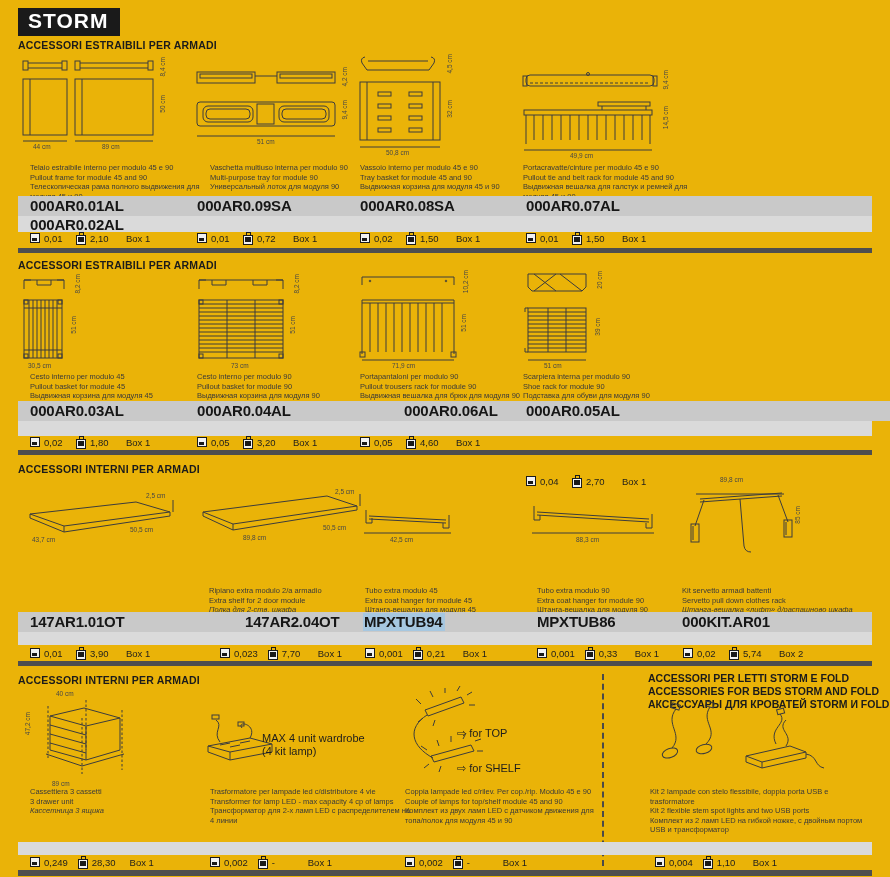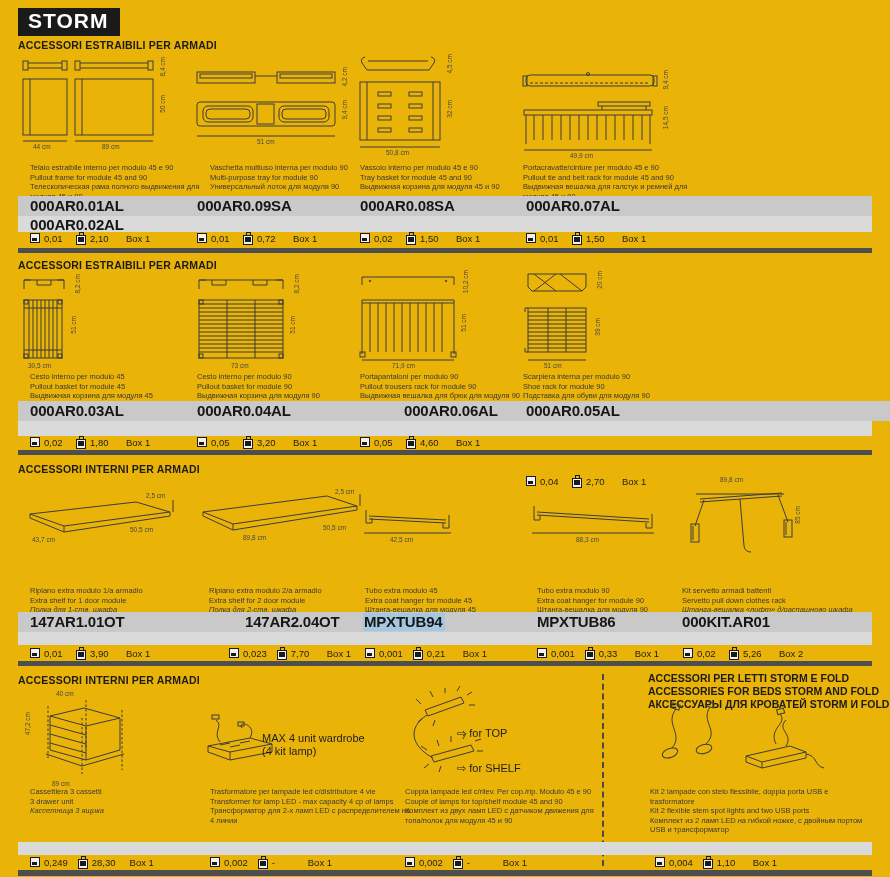--- a/index.html
+++ b/index.html
@@ -463,25 +463,20 @@
           <line x1="5" y1="42" x2="5" y2="56"></line>
       <path d="M90,11 L100,38"></path>
           <rect x="96" y="36" width="8" height="17"></rect>
           <line x1="98" y1="38" x2="98" y2="51"></line>
       <path d="M52,15 L56,62 q1,6 7,6"></path>
     </g>
       </svg>
     <span class="vd" style="left:106px;top:30px;">85 cm</span>
   </div>
 
-  <div class="abs desc" style="left:30px;top:586px;width:165px;">
-    <div>Ripiano extra modulo 1/a armadio</div>
-      <div>Extra shelf for 1 door module</div>
-      <div class="ital">Полка для 1-ств. шкафа</div>
-  </div>
   <div class="abs desc" style="left:209px;top:586px;width:165px;">
     <div>Ripiano extra modulo 2/a armadio</div>
       <div>Extra shelf for 2 door module</div>
       <div class="ital">Полка для 2-ств. шкафа</div>
   </div>
   <div class="abs desc" style="left:365px;top:586px;width:165px;">
     <div>Tubo extra modulo 45</div>
       <div>Extra coat hanger for module 45</div>
       <div>Штанга-вешалка для модуля 45</div>
   </div>
@@ -505,21 +500,21 @@
   </div>
   <div class="abs band2" style="left:18px;top:632px;width:854px;height:13px;"></div>
 
   <div class="stat" style="left:30px;top:648px;">
     <span class="ico vol"></span>
       <span class="val">0,01</span>
     <span class="ico wt"></span>
       <span class="val">3,90</span>
     <span class="box">Box 1</span>
   </div>
-  <div class="stat" style="left:207px;top:648px;padding-left:22px;">
+  <div class="stat" style="left:198px;top:648px;padding-left:22px;">
     <span class="ico vol"></span>
       <span class="val">0,023</span>
     <span class="ico wt"></span>
       <span class="val">7,70</span>
     <span class="box">Box 1</span>
   </div>
   <div class="stat" style="left:365px;top:648px;">
     <span class="ico vol"></span>
       <span class="val">0,001</span>
     <span class="ico wt"></span>
@@ -530,21 +525,21 @@
     <span class="ico vol"></span>
       <span class="val">0,001</span>
     <span class="ico wt"></span>
       <span class="val">0,33</span>
     <span class="box">Box 1</span>
   </div>
   <div class="stat" style="left:683px;top:648px;">
     <span class="ico vol"></span>
       <span class="val">0,02</span>
     <span class="ico wt"></span>
-      <span class="val">5,26</span>
+      <span class="val">5,74</span>
     <span class="box">Box 2</span>
   </div>
   <div class="abs divbar" style="left:18px;top:661px;width:854px;height:5px;"></div>
 
   <div class="abs sechdr" style="left:18px;top:674px;">ACCESSORI INTERNI PER ARMADI</div>
   <div class="abs sechdr-r" style="left:648px;top:672px;">
     <div>ACCESSORI PER LETTI STORM E FOLD</div>
     <div>ACCESSORIES FOR BEDS STORM AND FOLD</div>
     <div>АКСЕССУАРЫ ДЛЯ КРОВАТЕЙ STORM И FOLD</div>
   </div>

